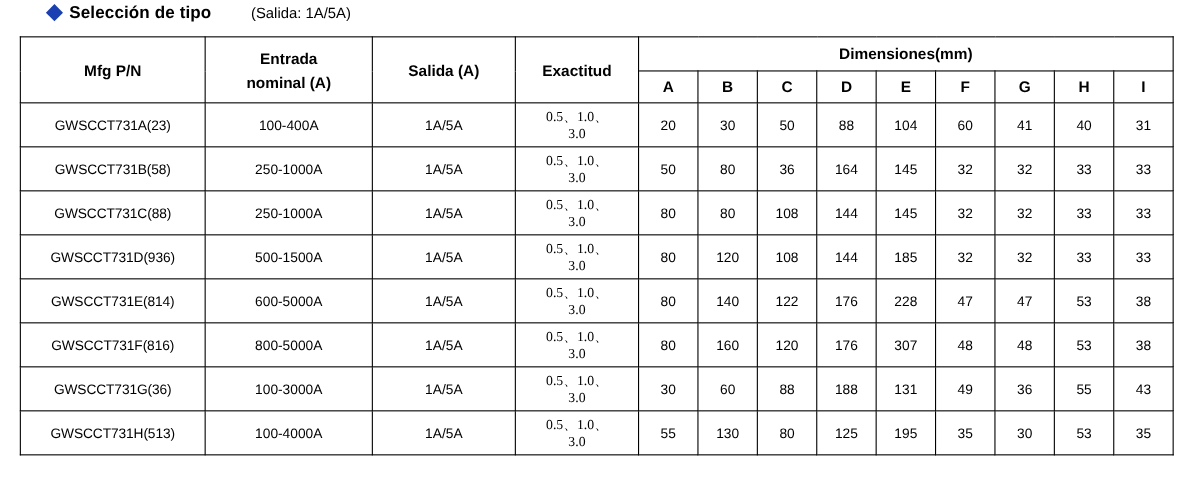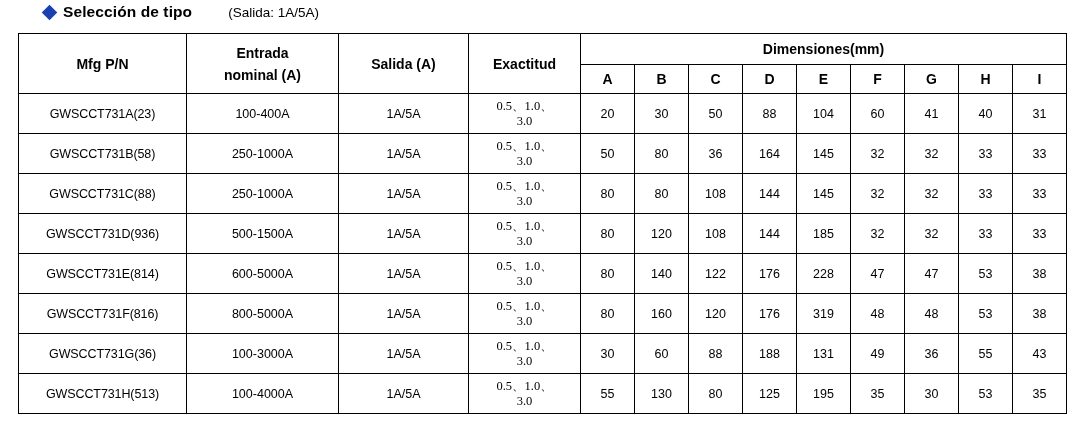--- a/index.html
+++ b/index.html
@@ -255,21 +255,21 @@
         <td class="entrada">800-5000A</td>
         <td class="salida">1A/5A</td>
         <td class="exact">
           <div>0.5、1.0、</div>
           <div>3.0</div>
         </td>
         <td class="dim">80</td>
         <td class="dim">160</td>
         <td class="dim">120</td>
         <td class="dim">176</td>
-        <td class="dim">319</td>
+        <td class="dim">307</td>
         <td class="dim">48</td>
         <td class="dim">48</td>
         <td class="dim">53</td>
         <td class="dim">38</td>
       </tr>
 
       <tr>
         <td class="mfg">GWSCCT731G(36)</td>
         <td class="entrada">100-3000A</td>
         <td class="salida">1A/5A</td>

